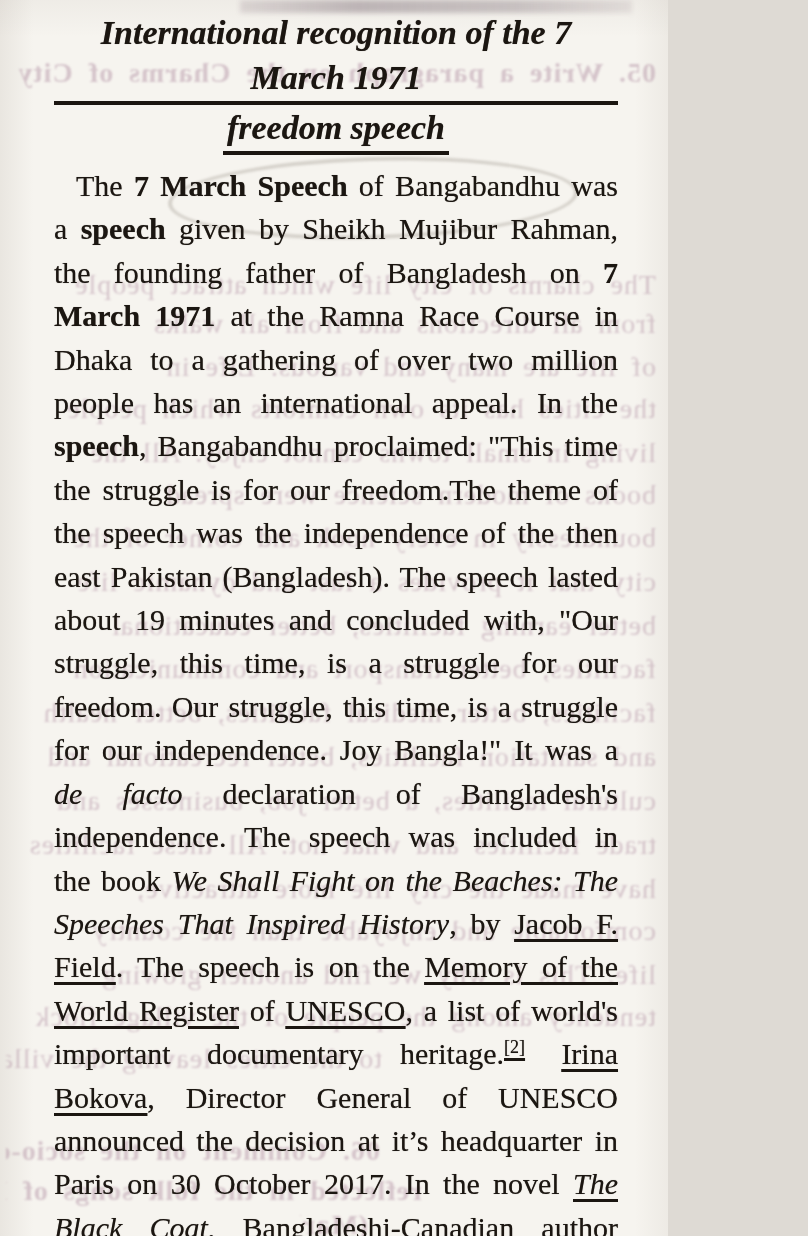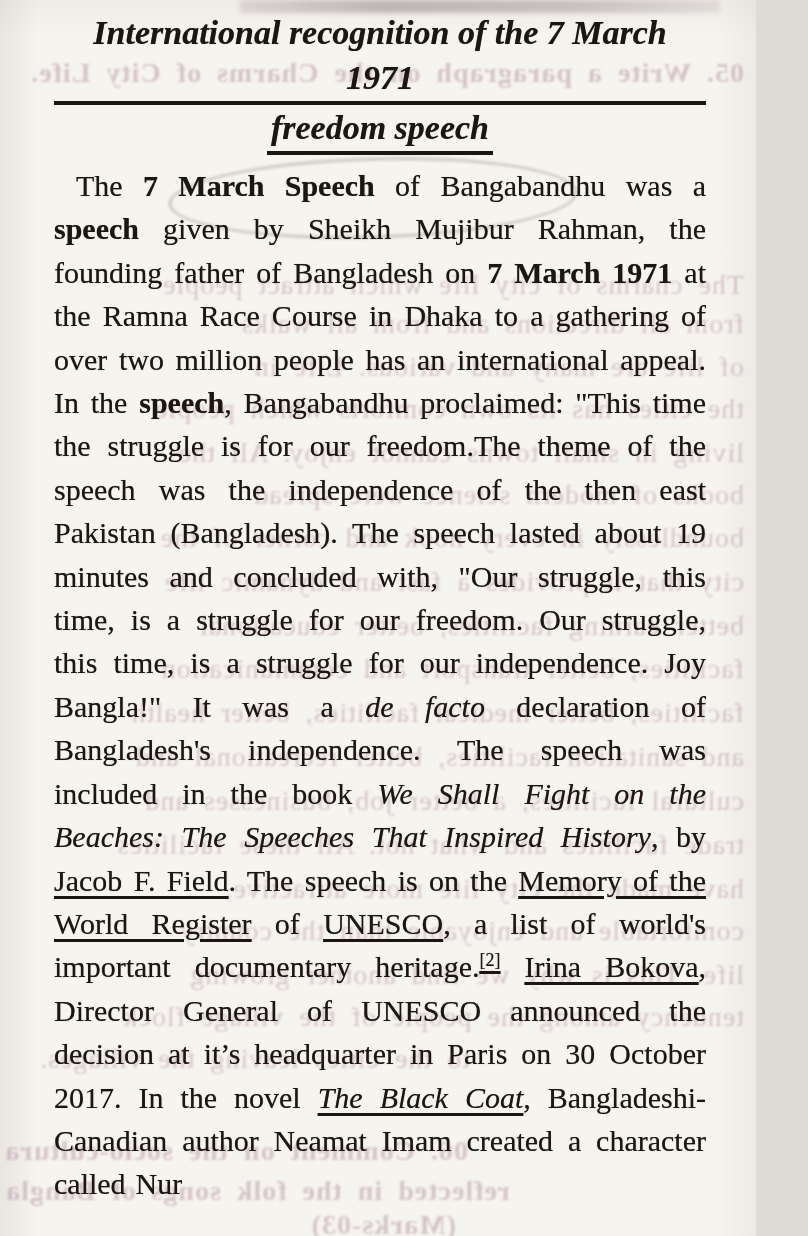--- a/index.html
+++ b/index.html
@@ -1,18 +1,18 @@
 <!DOCTYPE html>
 <html style="--ink: #1b1611; --paper: #f6f4ef; --ghost-pink: #ad8a9e; --pencil: #8d857a;"><head>
 <meta charset="utf-8">
 <style>
   html,body{margin:0;padding:0;background:#dedad4;}
   .page{
     position:relative;
-    width:756px;height:1236px;
+    width:668px;height:1236px;
     overflow:hidden;
     background:
       linear-gradient(90deg, rgba(120,105,92,.10), rgba(0,0,0,0) 5%, rgba(0,0,0,0) 95%, rgba(120,105,92,.07)),
       linear-gradient(180deg, rgba(120,105,92,.06), rgba(0,0,0,0) 3%),
       var(--paper,#f6f4ef);
     font-family:"Liberation Serif","DejaVu Serif",serif;
   }
   
   .ghost-layer{position:absolute;inset:0;overflow:hidden;}
   .ghost{

